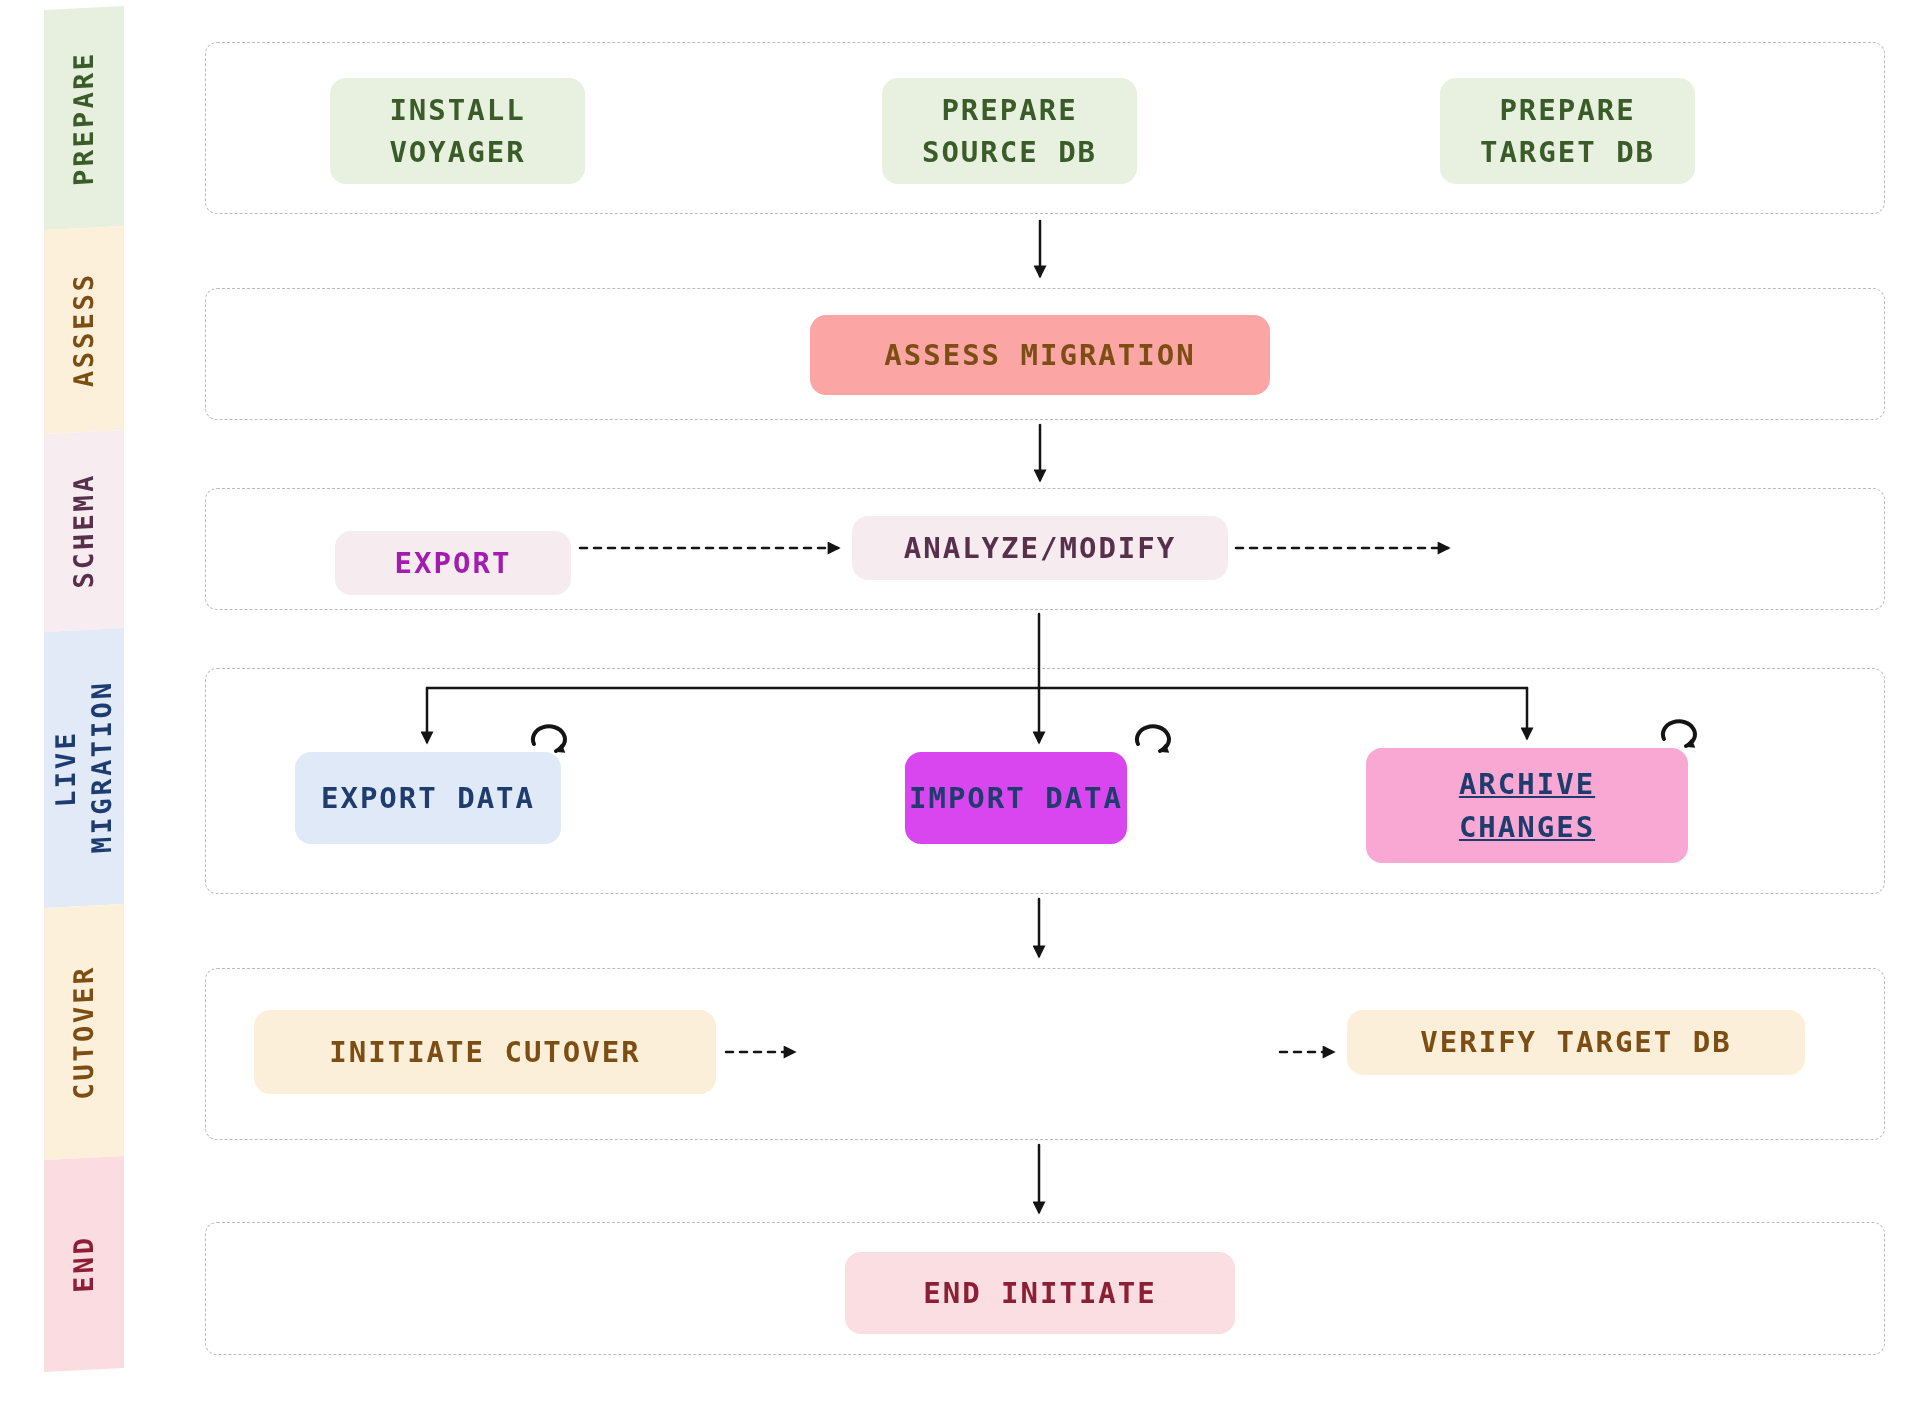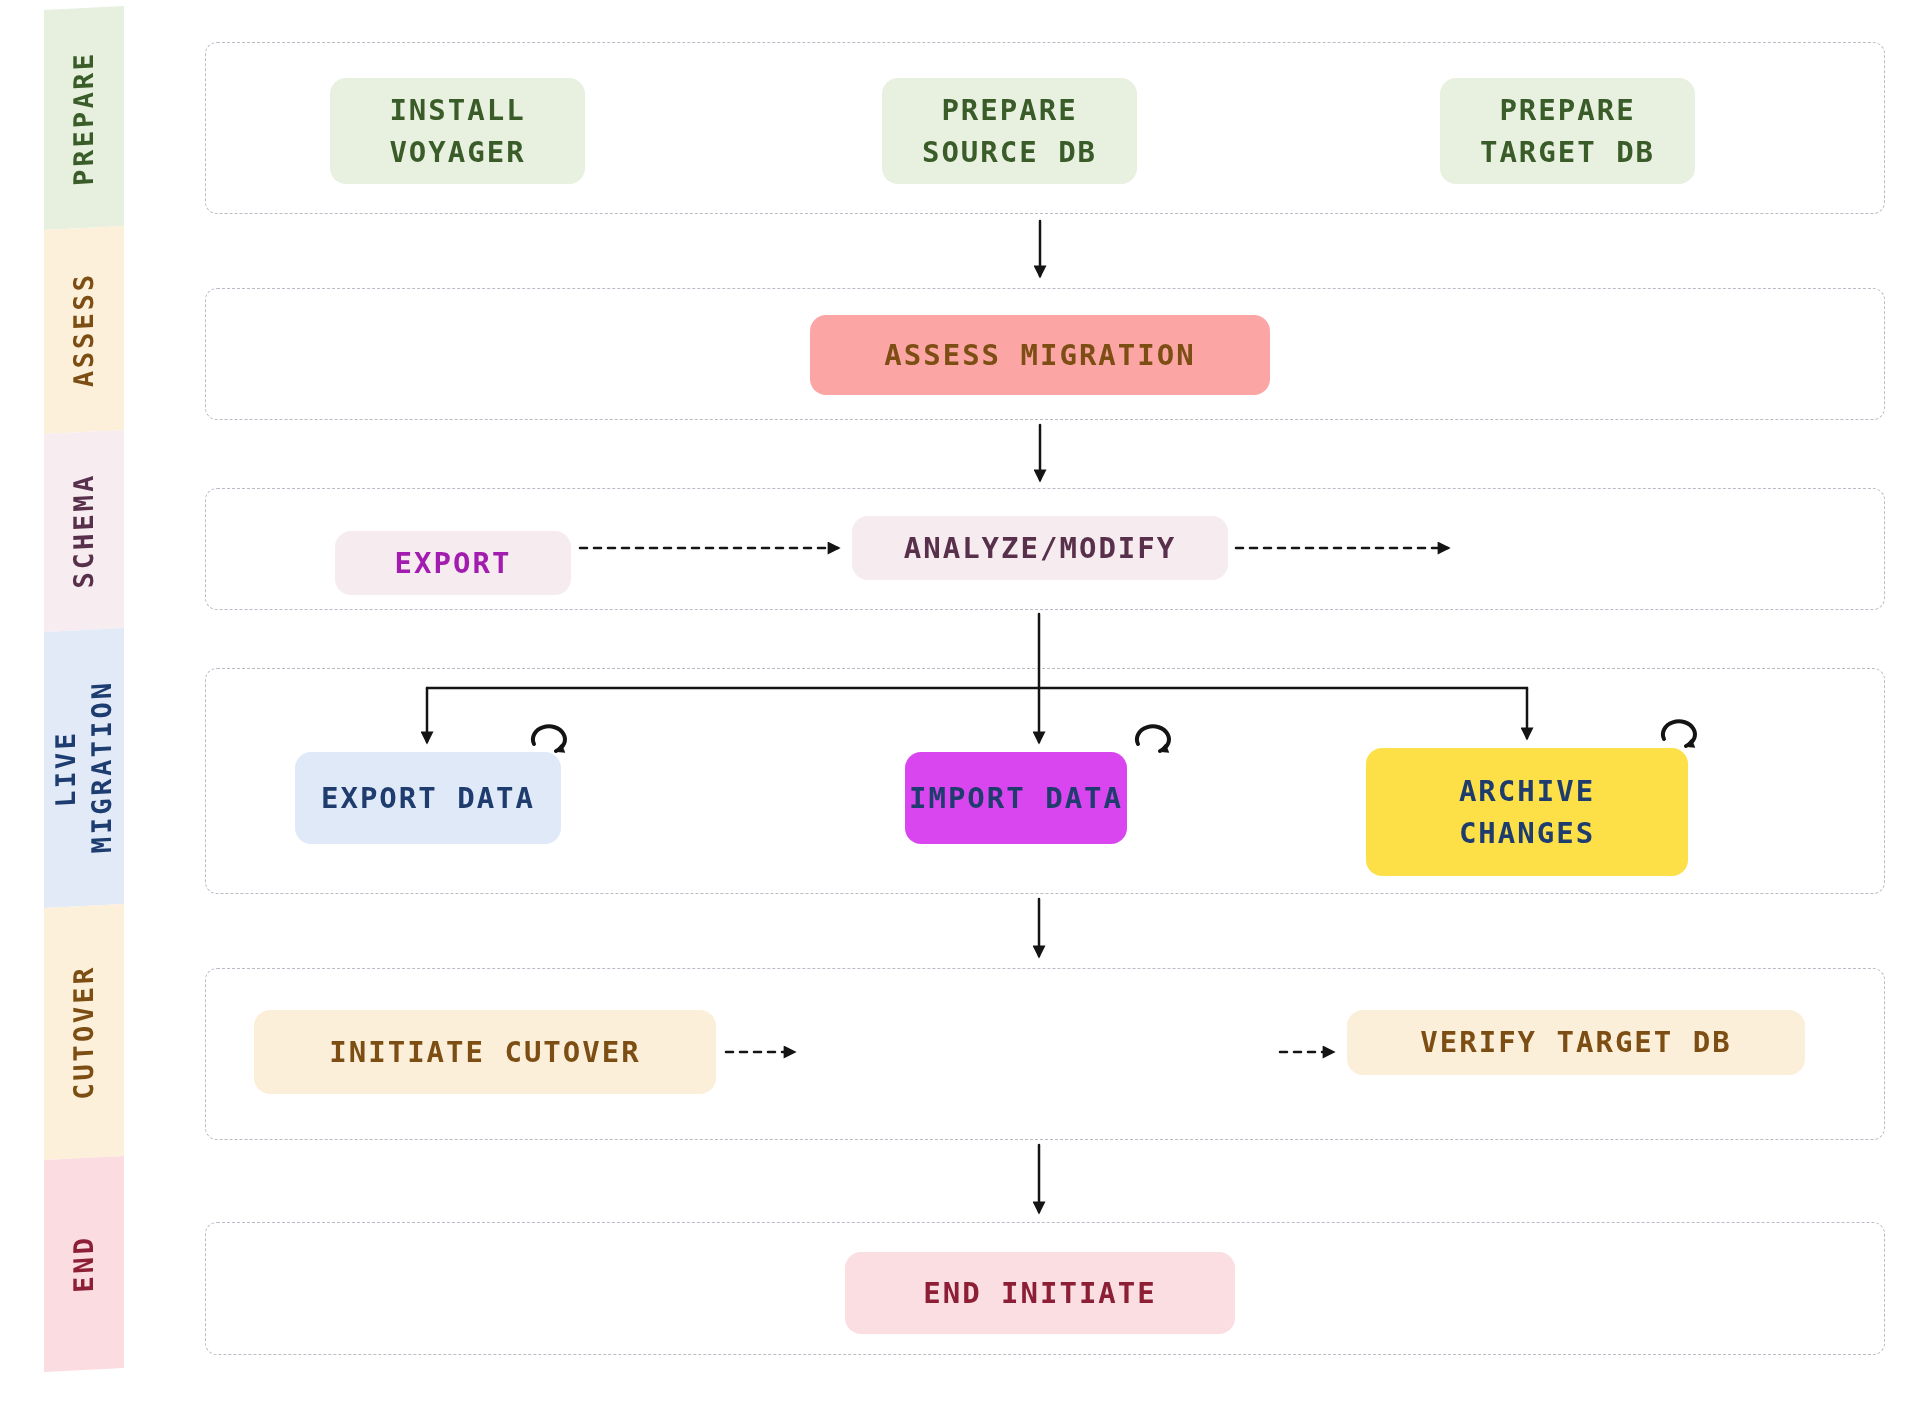--- a/index.html
+++ b/index.html
@@ -142,21 +142,21 @@
   <div class="node" style="left: 1440px; top: 78px; width: 255px; height: 106px; background-color: rgb(232, 240, 224); color: rgb(58, 92, 40);">PREPARE
 TARGET DB</div>
 
   <div class="node" style="left: 810px; top: 315px; width: 460px; height: 80px; background-color: #fca5a5; color: rgb(125, 78, 19);">ASSESS MIGRATION</div>
 
   <div class="node" style="left: 335px; top: 516px; width: 236px; height: 64px; background-color: rgb(246, 235, 239); color: #a21caf; margin-top: 15px;">EXPORT</div>
   <div class="node" style="left: 852px; top: 516px; width: 376px; height: 64px; background-color: rgb(246, 235, 239); color: rgb(88, 48, 75);">ANALYZE/MODIFY</div>
 
   <div class="node" style="left: 295px; top: 752px; width: 266px; height: 92px; background-color: rgb(223, 233, 248); color: rgb(30, 60, 109);">EXPORT DATA</div>
   <div class="node" style="left: 905px; top: 752px; width: 222px; height: 92px; background-color: #d946ef; color: rgb(30, 60, 109);">IMPORT DATA</div>
-  <div class="node" style="left: 1366px; top: 748px; width: 322px; height: 128px; background-color: #fde047; color: rgb(30, 60, 109);">ARCHIVE
+  <div class="node" style="left: 1366px; top: 748px; width: 322px; height: 115px; background-color: #f9a8d4; color: rgb(30, 60, 109); text-decoration: underline;">ARCHIVE
 CHANGES</div>
 
   <div class="node" style="left: 254px; top: 1010px; width: 462px; height: 84px; background-color: rgb(252, 239, 217); color: rgb(125, 78, 19);">INITIATE CUTOVER</div>
   <div class="node" style="left: 1347px; top: 1010px; width: 458px; height: 65px; background-color: rgb(252, 239, 217); color: rgb(125, 78, 19);">VERIFY TARGET DB</div>
 
   <div class="node" style="left: 845px; top: 1252px; width: 390px; height: 82px; background-color: rgb(251, 222, 226); color: rgb(140, 31, 53);">END INITIATE</div>
 
 </div>
 
 </body></html>

